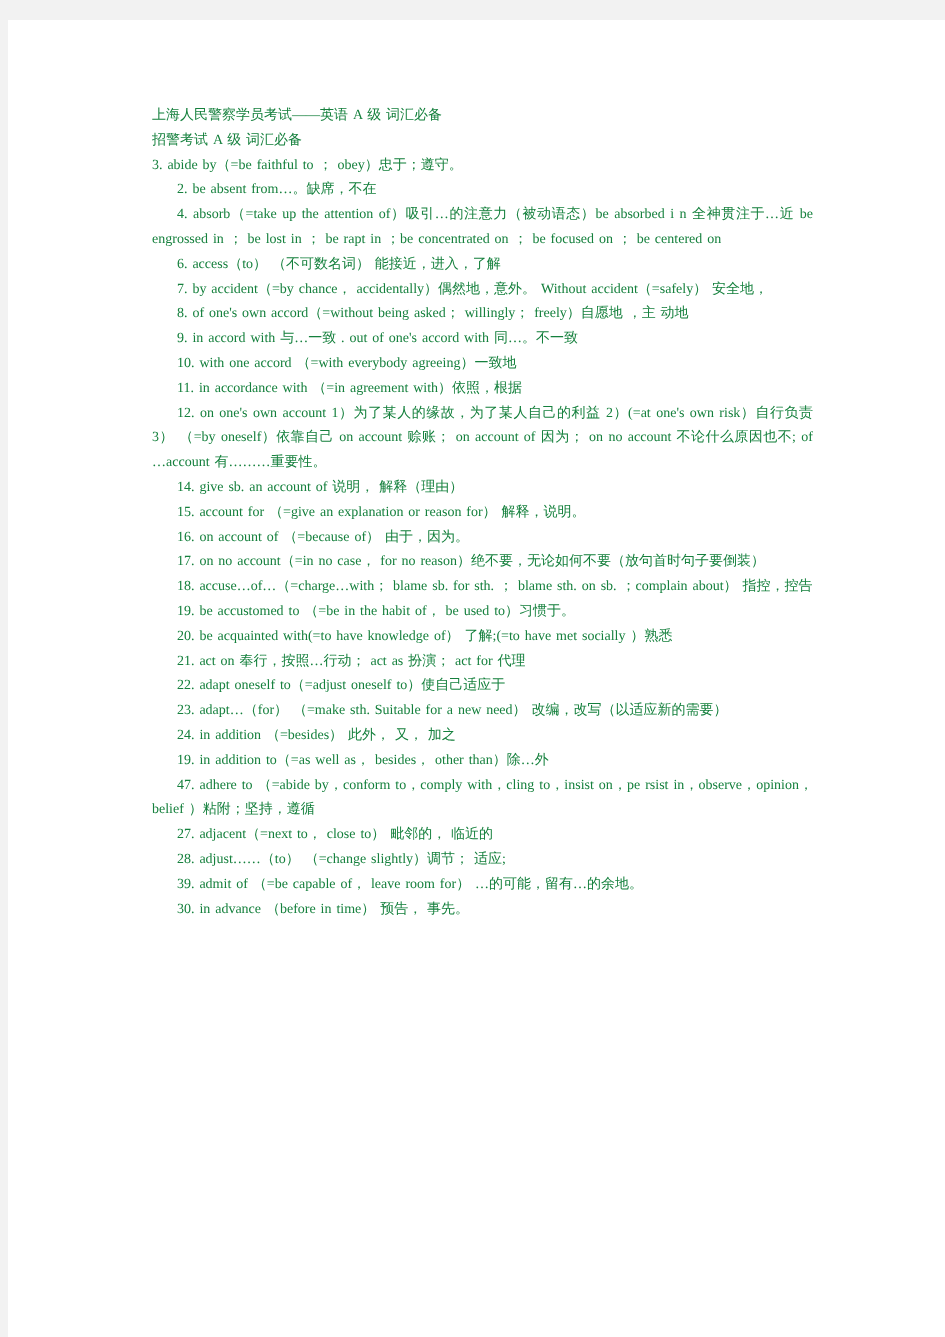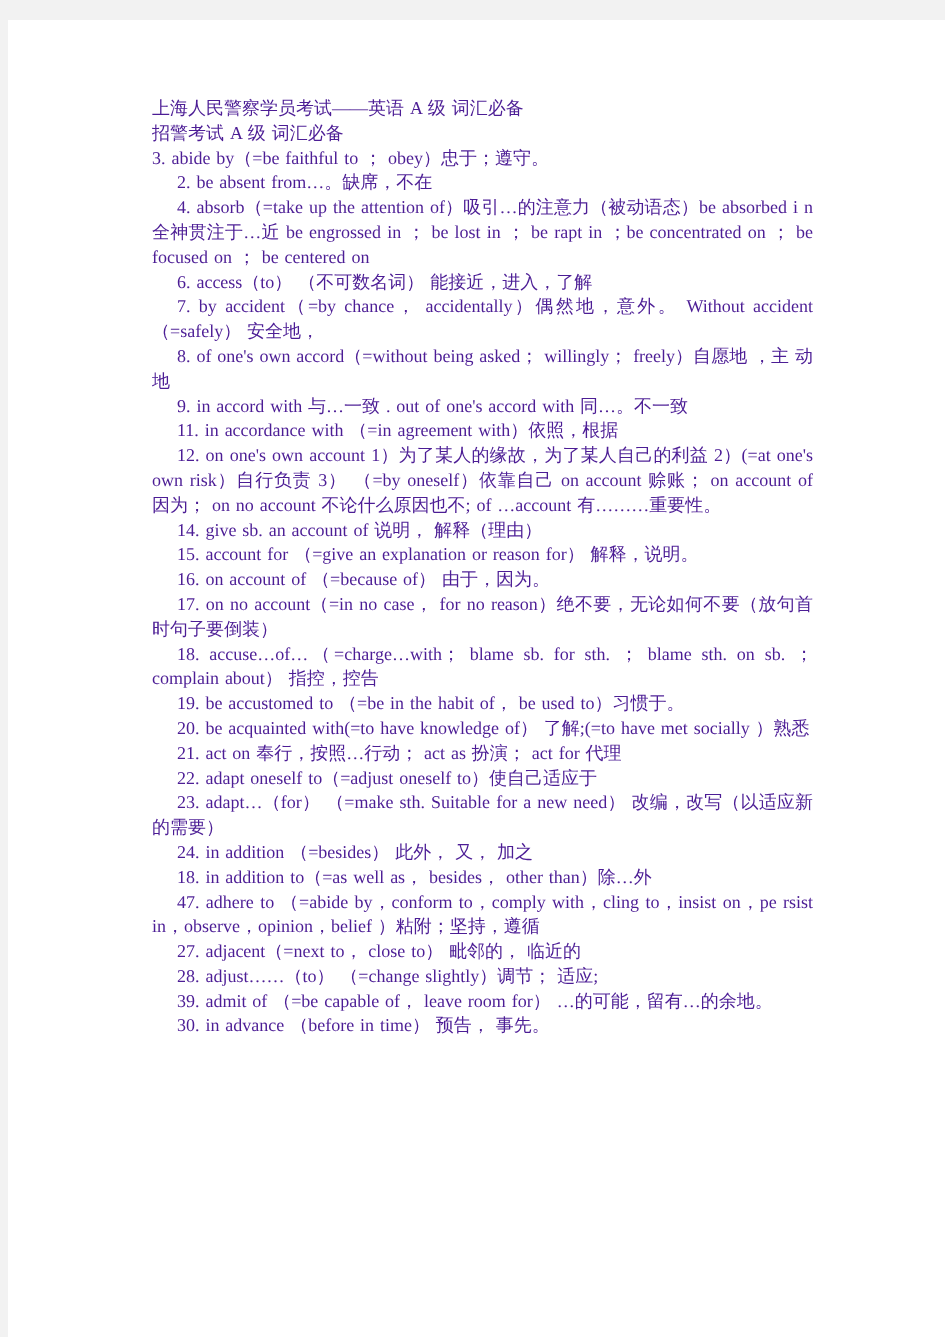--- a/index.html
+++ b/index.html
@@ -18,26 +18,26 @@
     left: 8px;
     top: 20px;
     width: 937px;
     height: 1317px;
     background: #ffffff;
     box-sizing: border-box;
   }
   #doc-body {
     position: absolute;
     left: 144px;
-    top: 76px;
+    top: 84px;
     width: 661px;
     text-align: justify;
     text-justify: inter-word;
-    color: #4c1d95;
-    font-size: 18px;
+    color: #15803d;
+    font-size: 14px;
     line-height: 24.8px;
   }
   .para {
     margin: 0;
     padding: 0;
     text-indent: 25px;
     word-spacing: 1.4px;
   }
   .para.noindent {
     text-indent: 0;
@@ -69,20 +69,21 @@
 
 
     <p class="para lastline-left">6. access（to） （不可数名词） 能接近，进入，了解</p>
 
     <p class="para lastline-left">7. by accident（=by chance， accidentally）偶然地，意外。 Without accident（=safely） 安全地，</p>
 
     <p class="para lastline-left">8. of one's own accord（=without being asked；  willingly；  freely）自愿地 ，主 动地</p>
 
     <p class="para lastline-left">9. in accord with 与…一致 . out of one's accord with 同…。不一致</p>
 
+    <p class="para lastline-left">10. with one accord （=with everybody agreeing）一致地</p>
 
     <p class="para lastline-left">11. in accordance with （=in agreement with）依照，根据</p>
 
     <p class="para lastline-left">12. on one's own account 1）为了某人的缘故，为了某人自己的利益 2）(=at one's own risk）自行负责 3） （=by oneself）依靠自己 on account 赊账； on account of 因为； on no account 不论什么原因也不; of …account 有………重要性。</p>
 
 
     <p class="para lastline-left">14. give sb. an account of 说明， 解释（理由）</p>
 
     <p class="para lastline-left">15. account for （=give an explanation or reason for） 解释，说明。</p>
 
@@ -97,21 +98,21 @@
     <p class="para lastline-left">20. be acquainted with(=to have knowledge of） 了解;(=to have met socially ）熟悉</p>
 
     <p class="para lastline-left">21. act on 奉行，按照…行动； act as 扮演； act for 代理</p>
 
     <p class="para lastline-left">22. adapt oneself to（=adjust oneself to）使自己适应于</p>
 
     <p class="para lastline-left">23. adapt…（for） （=make sth. Suitable for a new need） 改编，改写（以适应新的需要）</p>
 
     <p class="para lastline-left">24. in addition （=besides） 此外， 又， 加之</p>
 
-    <p class="para lastline-left">18. in addition to（=as well as， besides， other than）除…外</p>
+    <p class="para lastline-left">19. in addition to（=as well as， besides， other than）除…外</p>
 
     <p class="para lastline-left">47. adhere to （=abide by，conform to，comply with，cling to，insist on，pe rsist in，observe，opinion，belief ）粘附；坚持，遵循</p>
 
     <p class="para lastline-left">27. adjacent（=next to， close to） 毗邻的， 临近的</p>
 
     <p class="para lastline-left">28. adjust……（to） （=change slightly）调节； 适应;</p>
 
     <p class="para lastline-left">39. admit of （=be capable of， leave room for） …的可能，留有…的余地。</p>
 
     <p class="para lastline-left">30. in advance （before in time） 预告， 事先。</p>

